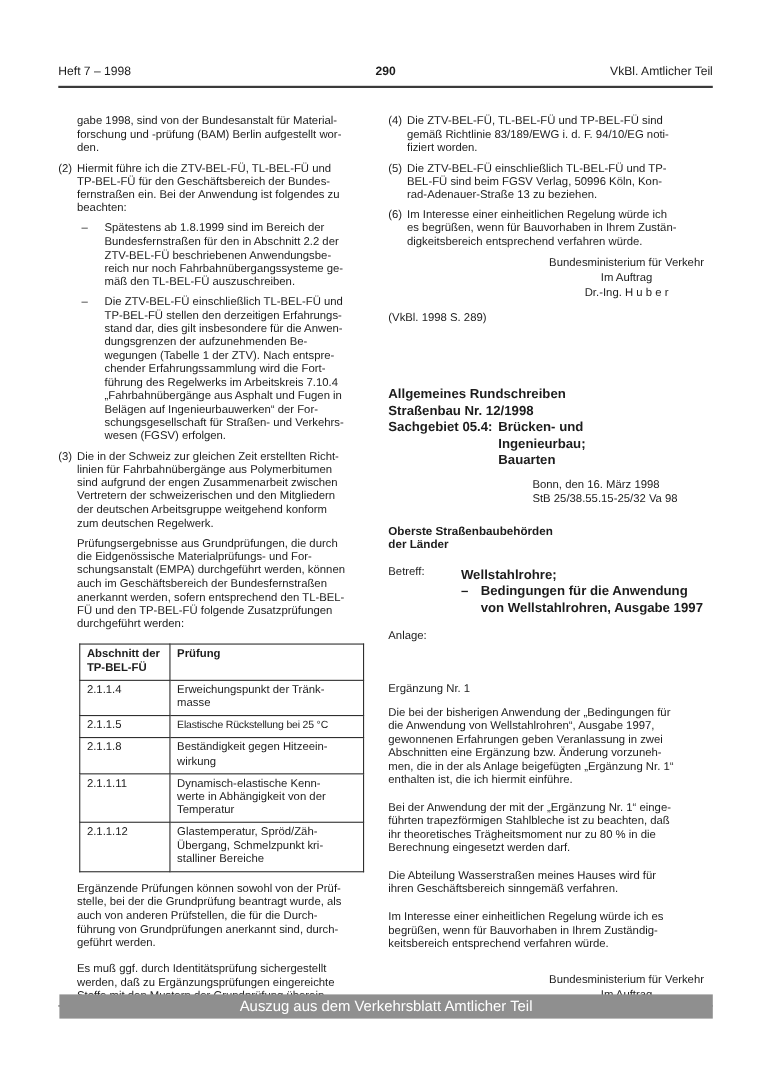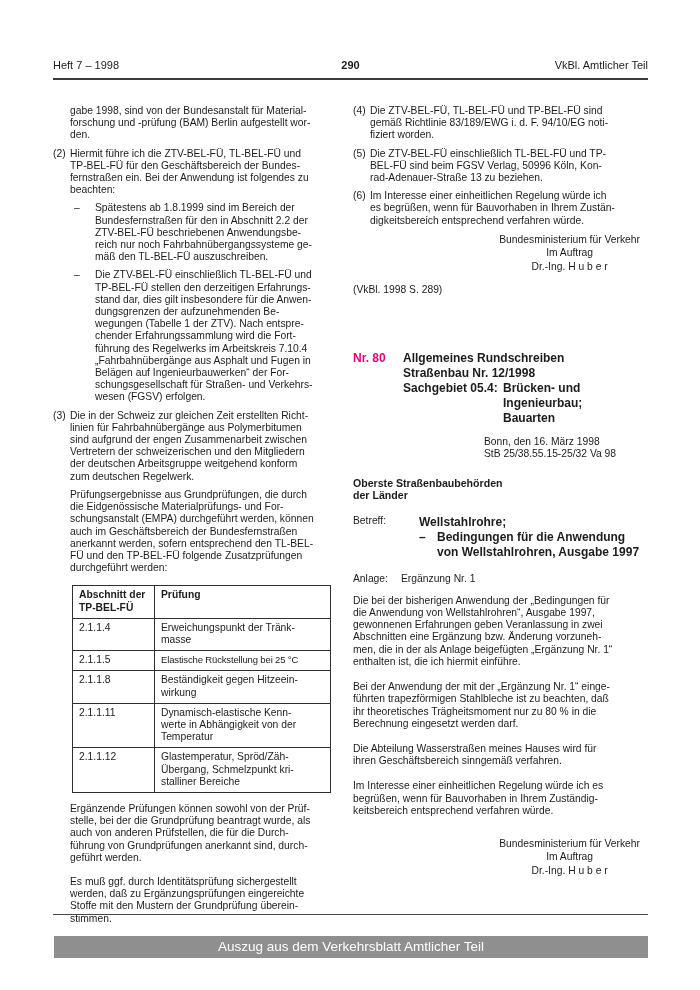--- a/index.html
+++ b/index.html
@@ -65,32 +65,32 @@
   .dateblock { margin-top:10px; margin-left:131px; }
   .addressee { margin-top:16px; font-weight:bold; font-size:10.6px; }
   .labelrow { display:flex; }
   .labelrow .rlabel { width:48px; flex:0 0 48px; }
   .labelrow .rbody { flex:1; }
   .betreff { margin-top:14px;gap:18px; }
   .betreff .rbody { font-weight:bold; font-size:12px; line-height:15.2px; }
   .betreff .dashrow { display:flex; }
   .betreff .dashrow .bdash { width:18px; flex:0 0 18px; }
   .bezug { margin-top:8px; }
-  .anlage { margin-top:12px; }
+  .anlage { margin-top:12px;flex-direction:column; }
   .rpar1 { margin-top:10px; }
   .rpar { margin-top:13px; }
   .sig2 { margin-top:20px; }
 
   
   .footer-rule {
     position:absolute; top:914px; left:53px; width:595px;
     border-top:1.5px solid #4a4a4a;
   }
   .footer-bar {
-    position:absolute; top:936px; left:54px; width:594px; height:22px;
+    position:absolute; top:904px; left:54px; width:594px; height:22px;
     background:#8f8f8f; color:#ffffff; font-size:13.5px;
     text-align:center; line-height:22px;
   }
 </style>
 </head>
 <body>
 
 <div class="page">
 
   <div class="header-row">
@@ -229,21 +229,20 @@
 digkeitsbereich entsprechend verfahren würde.</div>
       </div>
 
       <div class="sig pre">Bundesministerium für Verkehr
 Im Auftrag
 Dr.-Ing. H u b e r</div>
 
       <p class="vkbl">(VkBl. 1998 S. 289)</p>
 
       <div class="circular">
-        <span class="cnum">Nr. 80</span>
         <div class="ctitle">
           <div>Allgemeines Rundschreiben</div>
           <div>Straßenbau Nr. 12/1998</div>
           <div class="sach">
             <span class="slabel">Sachgebiet 05.4:</span>
             <div class="pre">Brücken- und
 Ingenieurbau;
 Bauarten</div>
           </div>
         </div>

